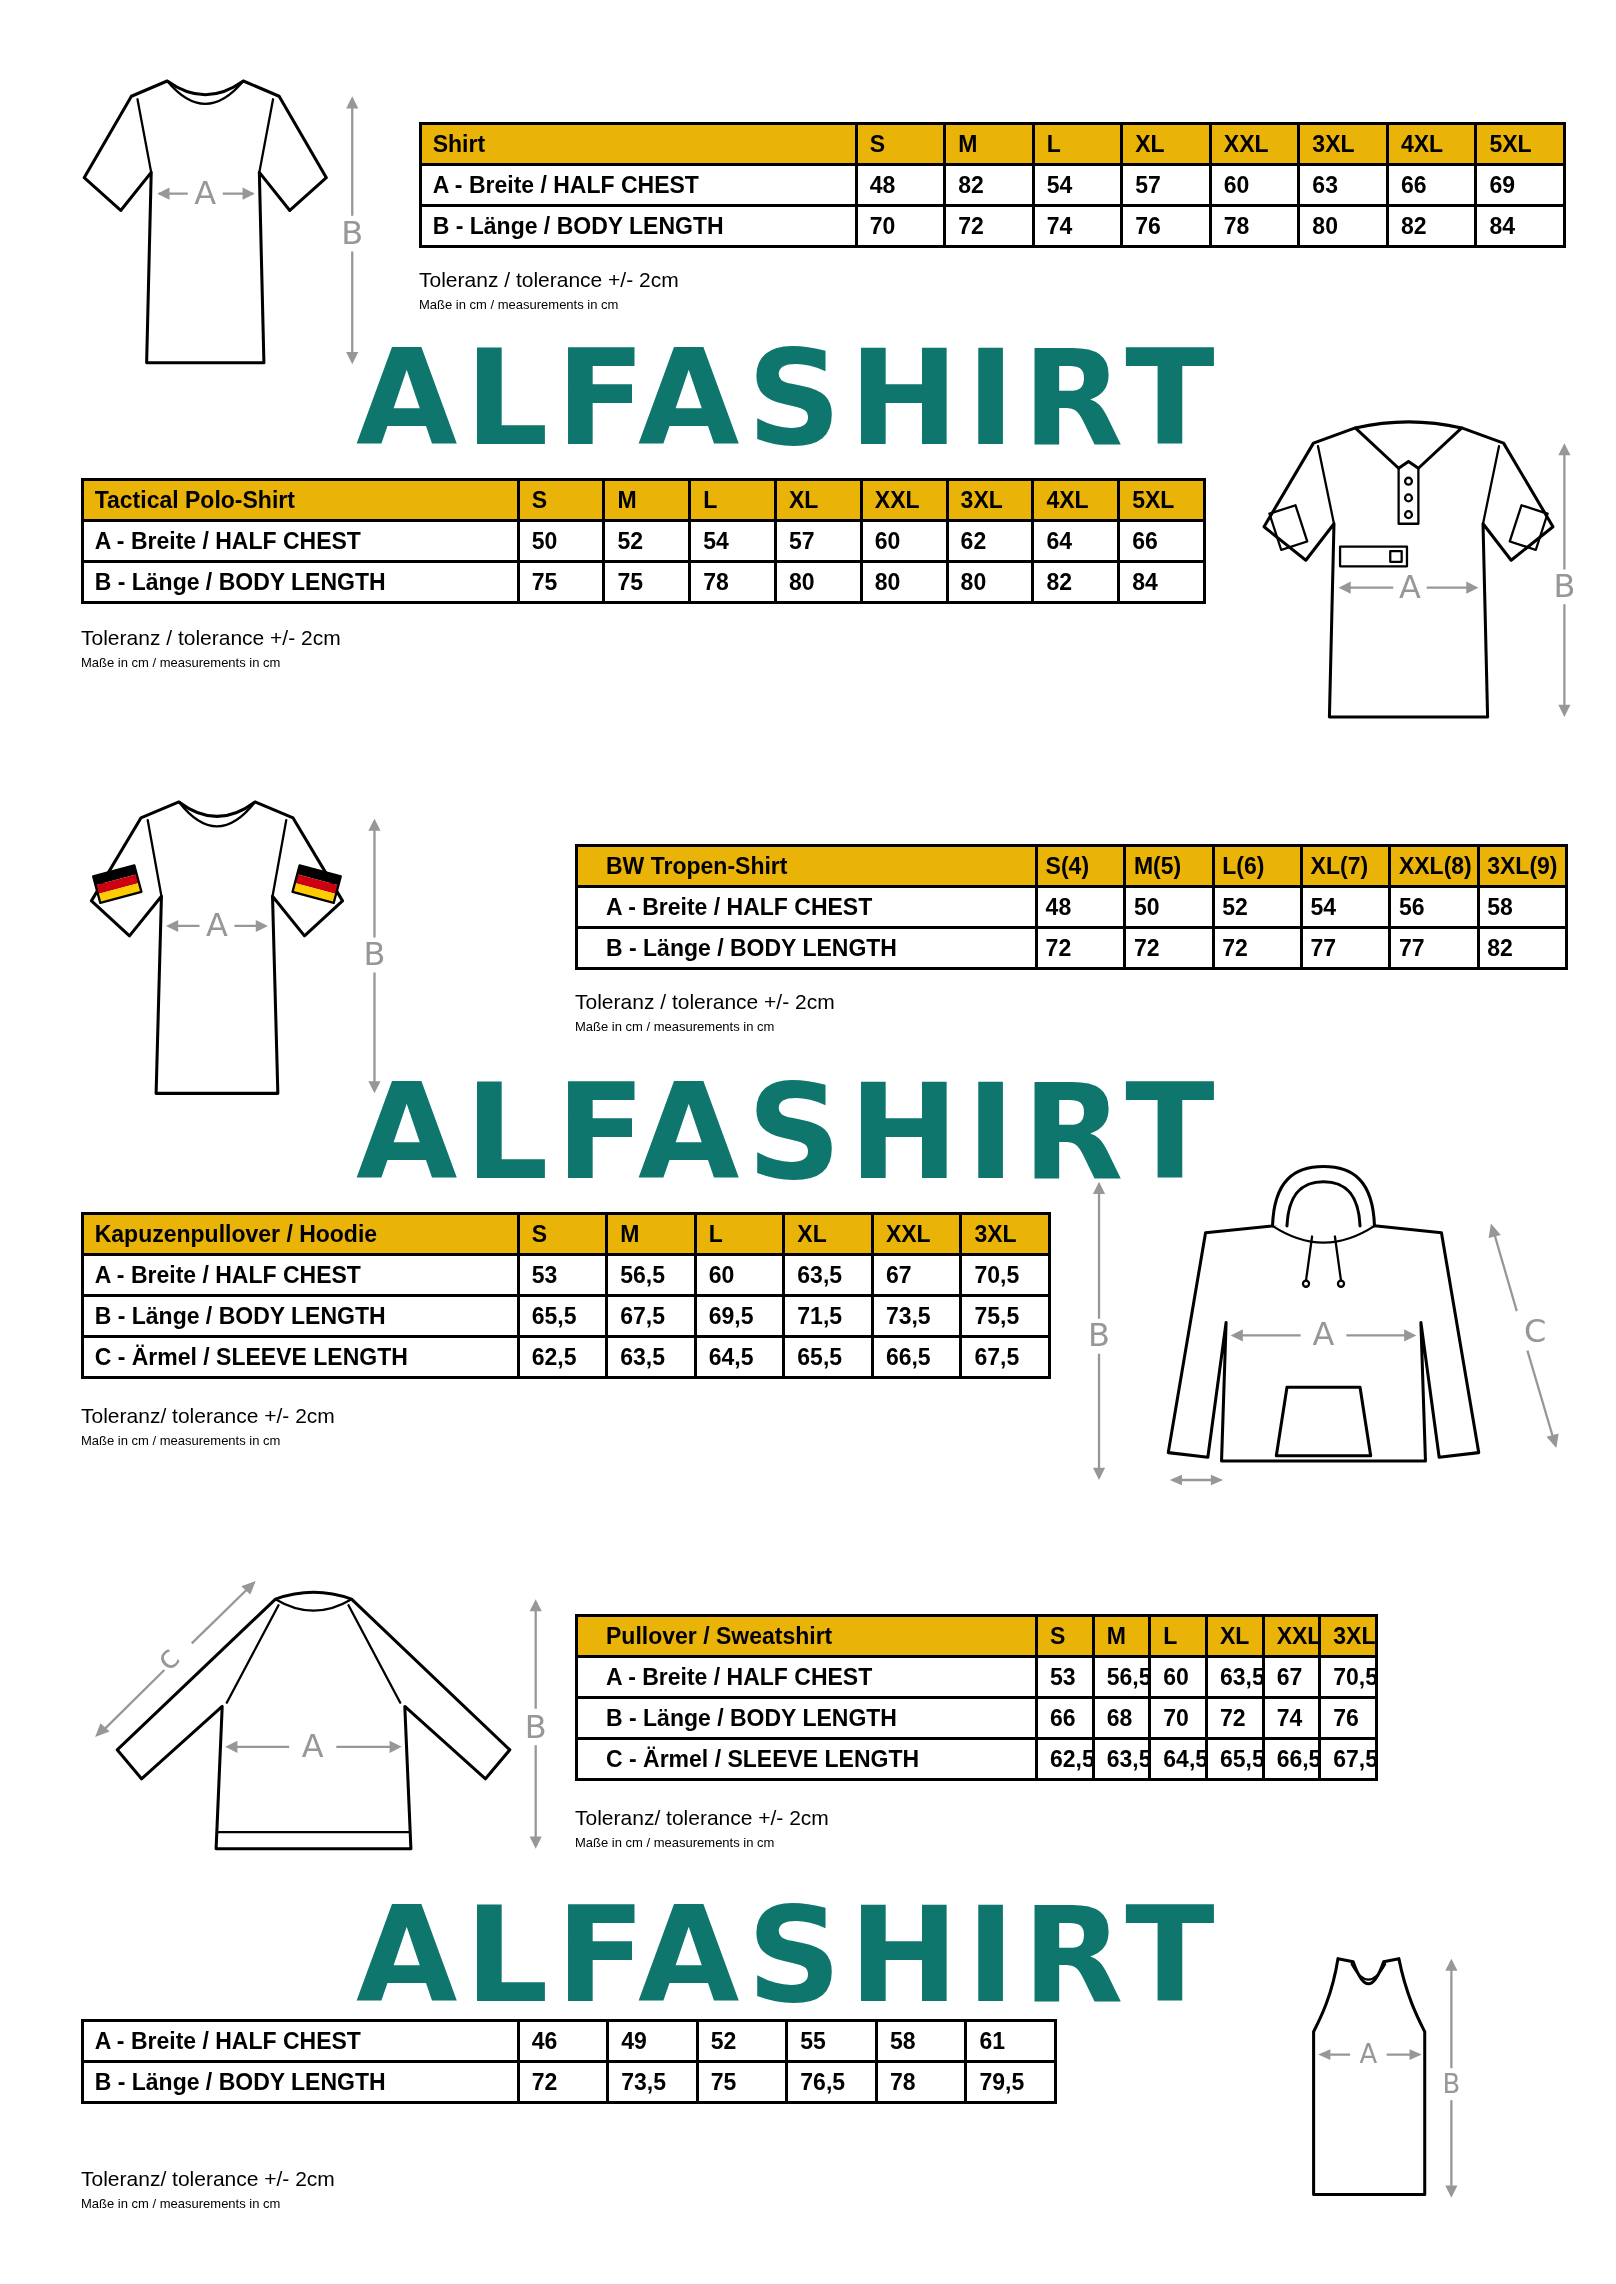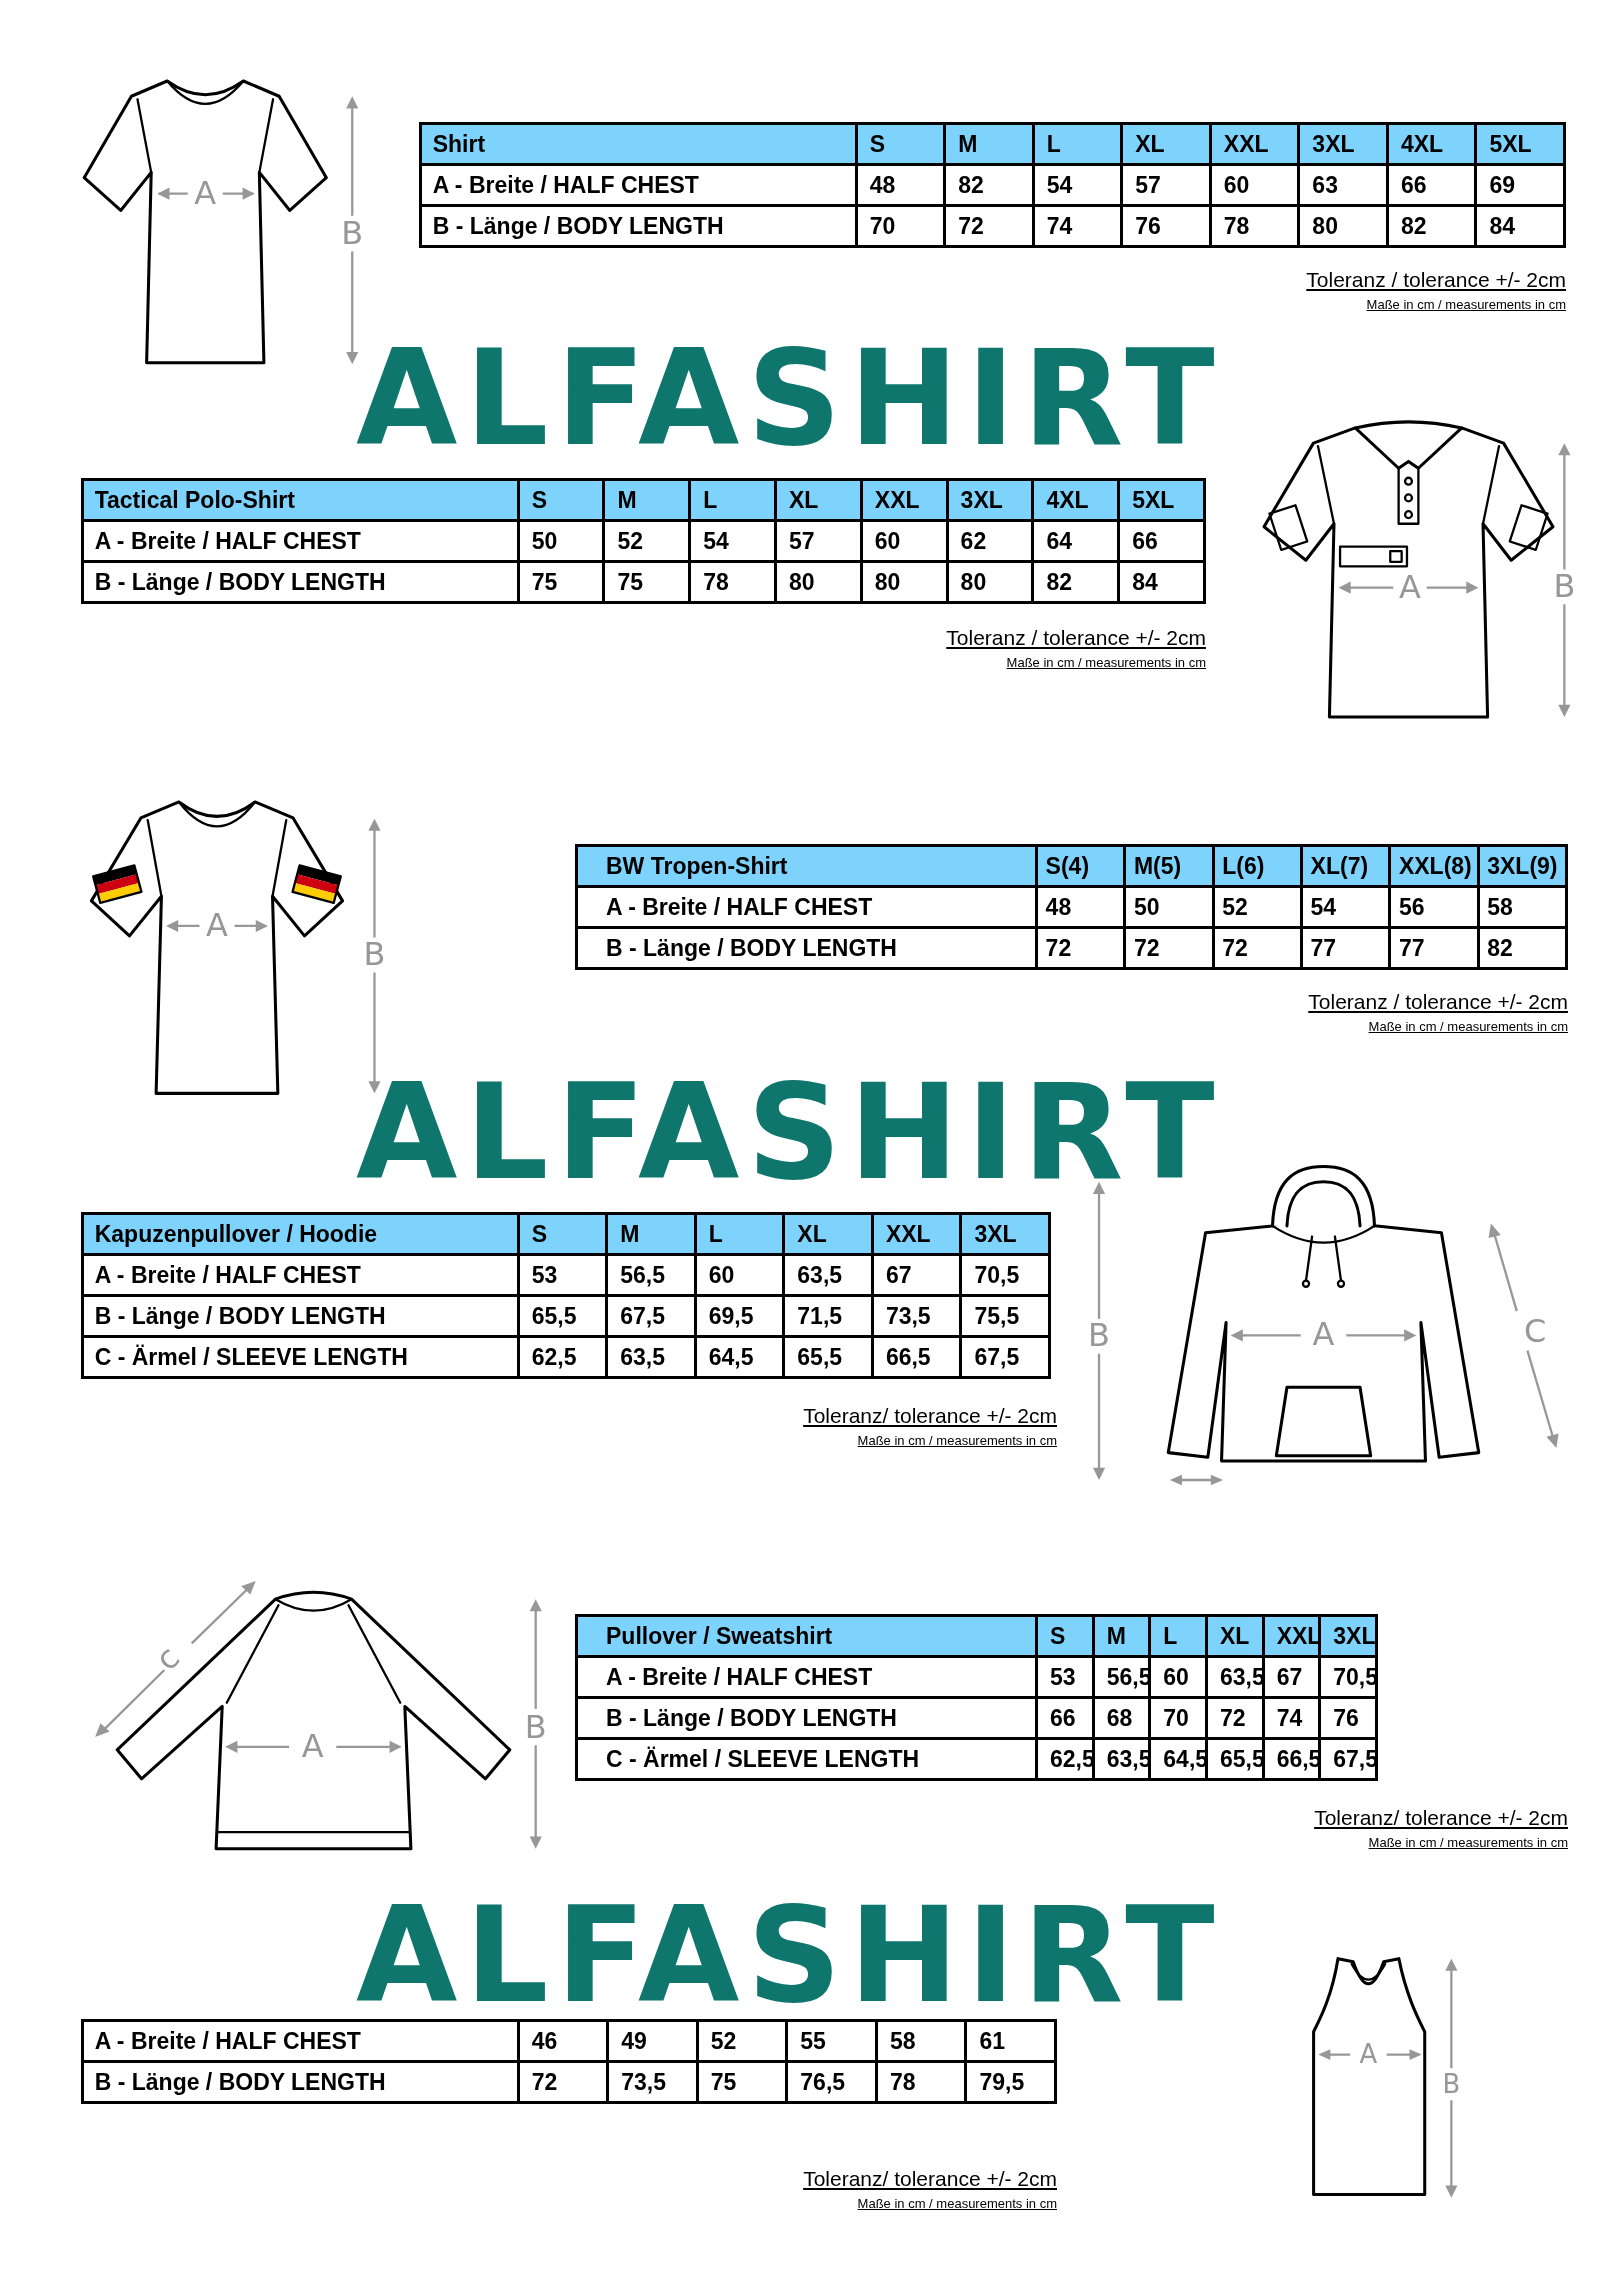--- a/index.html
+++ b/index.html
@@ -12,32 +12,32 @@
     letter-spacing:7.6px;color:#0f766e;line-height:1;user-select:none;}
   .wm1{left:356px;top:333px}
   .wm2{left:356px;top:1067px}
   .wm3{left:356px;top:1890px}
 
   
   .tablebox{position:absolute;z-index:2;}
   table.size-table{border-collapse:collapse;table-layout:fixed;background:#fff;}
   .size-table td{border:3px solid #000;height:38px;vertical-align:middle;
     font-weight:bold;font-size:23px;color:#000;padding:0 3px 0 12px;overflow:hidden;white-space:nowrap;}
-  .size-table tr.head td{background:#7dd3fc;}
+  .size-table tr.head td{background:#eab308;}
   #t1{left:419px;top:122px}  #t1 .size-table{width:1147px}
   #t2{left:81px;top:478px}  #t2 .size-table{width:1125px}
   #t3{left:575px;top:844px} #t3 .size-table{width:993px} #t3 td{padding-left:7.6px}
   #t4{left:81px;top:1212px} #t4 .size-table{width:970px}
   #t5{left:575px;top:1614px} #t5 .size-table{width:803px}
   #t6{left:81px;top:2019px} #t6 .size-table{width:976px}
   #t1 td:first-child,#t2 td:first-child,#t4 td:first-child,#t6 td:first-child{width:419px;padding-left:10.7px}
   #t3 td:first-child,#t5 td:first-child{width:426px;padding-left:28px}
 
   
-  .tol{position:absolute;z-index:2;text-align:right;color:#000;text-decoration:underline;}
+  .tol{position:absolute;z-index:2;text-align:left;color:#000;}
   .tol .l1{font-size:21px;margin-bottom:5.3px;}
   .tol .l2{font-size:13px;}
   .tol1{left:419px;top:268px;width:1147px}
   .tol2{left:81px;top:626px;width:1125px}
   .tol3{left:575px;top:990px;width:993px}
   .tol4{left:81px;top:1404px;width:976px}
   .tol5{left:575px;top:1806px;width:993px}
   .tol6{left:81px;top:2167px;width:976px}
 
   

